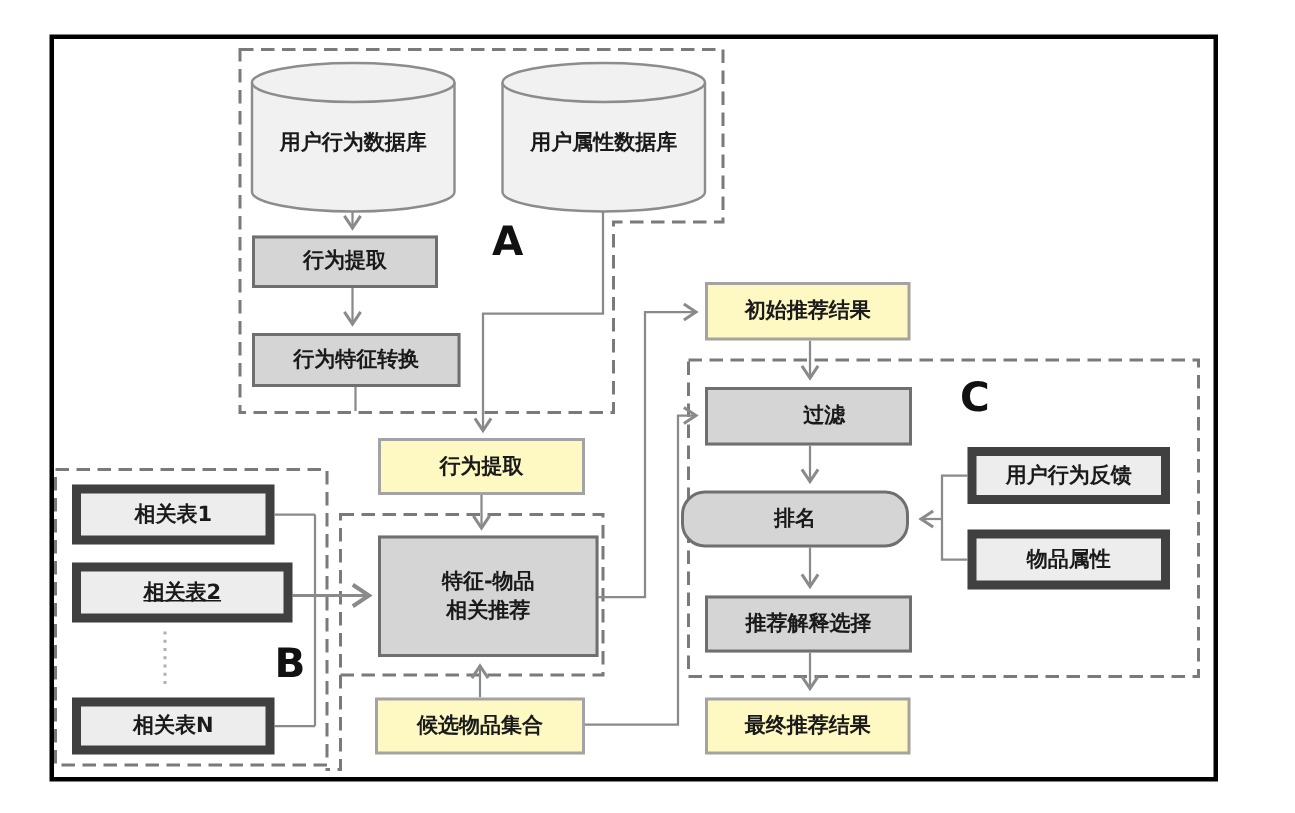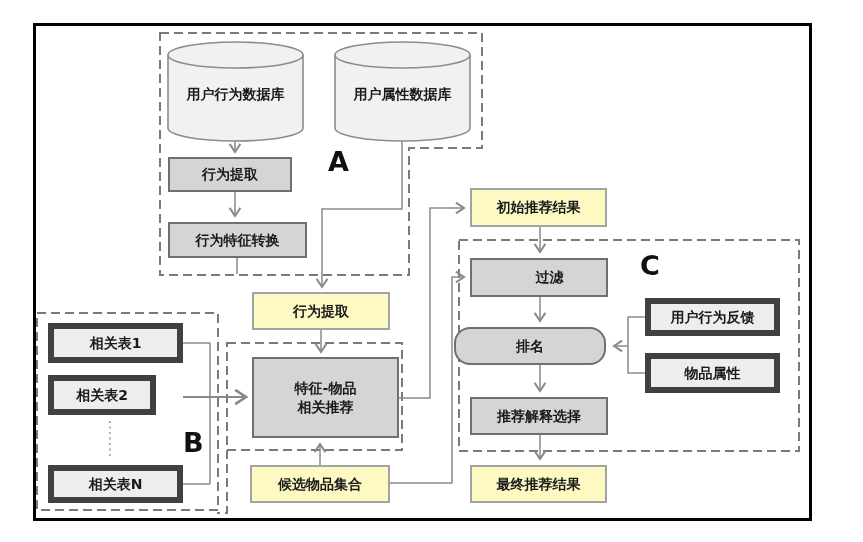--- a/index.html
+++ b/index.html
@@ -95,21 +95,21 @@
   <div class="cyl-label" style="left:335px;top:80px;width:135px;height:30px;">用户属性数据库</div>
 
   <div class="node emph" style="left:168px;top:157px;width:124px;height:35px;">行为提取</div>
   <div class="node emph" style="left:168px;top:222px;width:139px;height:36px;">行为特征转换</div>
   <div class="node light" style="left:252px;top:292px;width:138px;height:38px;">行为提取</div>
   <div class="node emph" style="left:252px;top:357px;width:147px;height:81px;">特征-物品
 相关推荐</div>
   <div class="node light" style="left:250px;top:465px;width:140px;height:38px;">候选物品集合</div>
 
   <div class="node pale" style="left:48px;top:323px;width:135px;height:40px;">相关表1</div>
-  <div class="node pale" style="left:48px;top:375px;width:108px;height:40px;">相关表2</div>
+  <div class="node pale" style="left:48px;top:375px;width:147px;height:40px;text-decoration:underline;">相关表2</div>
   <div class="node pale" style="left:48px;top:465px;width:135px;height:38px;">相关表N</div>
 
   <div class="node light" style="left:470px;top:188px;width:137px;height:39px;">初始推荐结果</div>
   <div class="node emph" style="left:470px;top:258px;width:138px;height:39px;padding-left:21px;">过滤</div>
   <div class="node emph" style="left:454px;top:327px;width:152px;height:38px;border-radius:16px;">排名</div>
   <div class="node emph" style="left:470px;top:397px;width:138px;height:38px;">推荐解释选择</div>
   <div class="node light" style="left:470px;top:465px;width:137px;height:38px;">最终推荐结果</div>
   <div class="node pale" style="left:645px;top:298px;width:135px;height:38px;">用户行为反馈</div>
   <div class="node pale" style="left:645px;top:353px;width:135px;height:40px;">物品属性</div>
 

